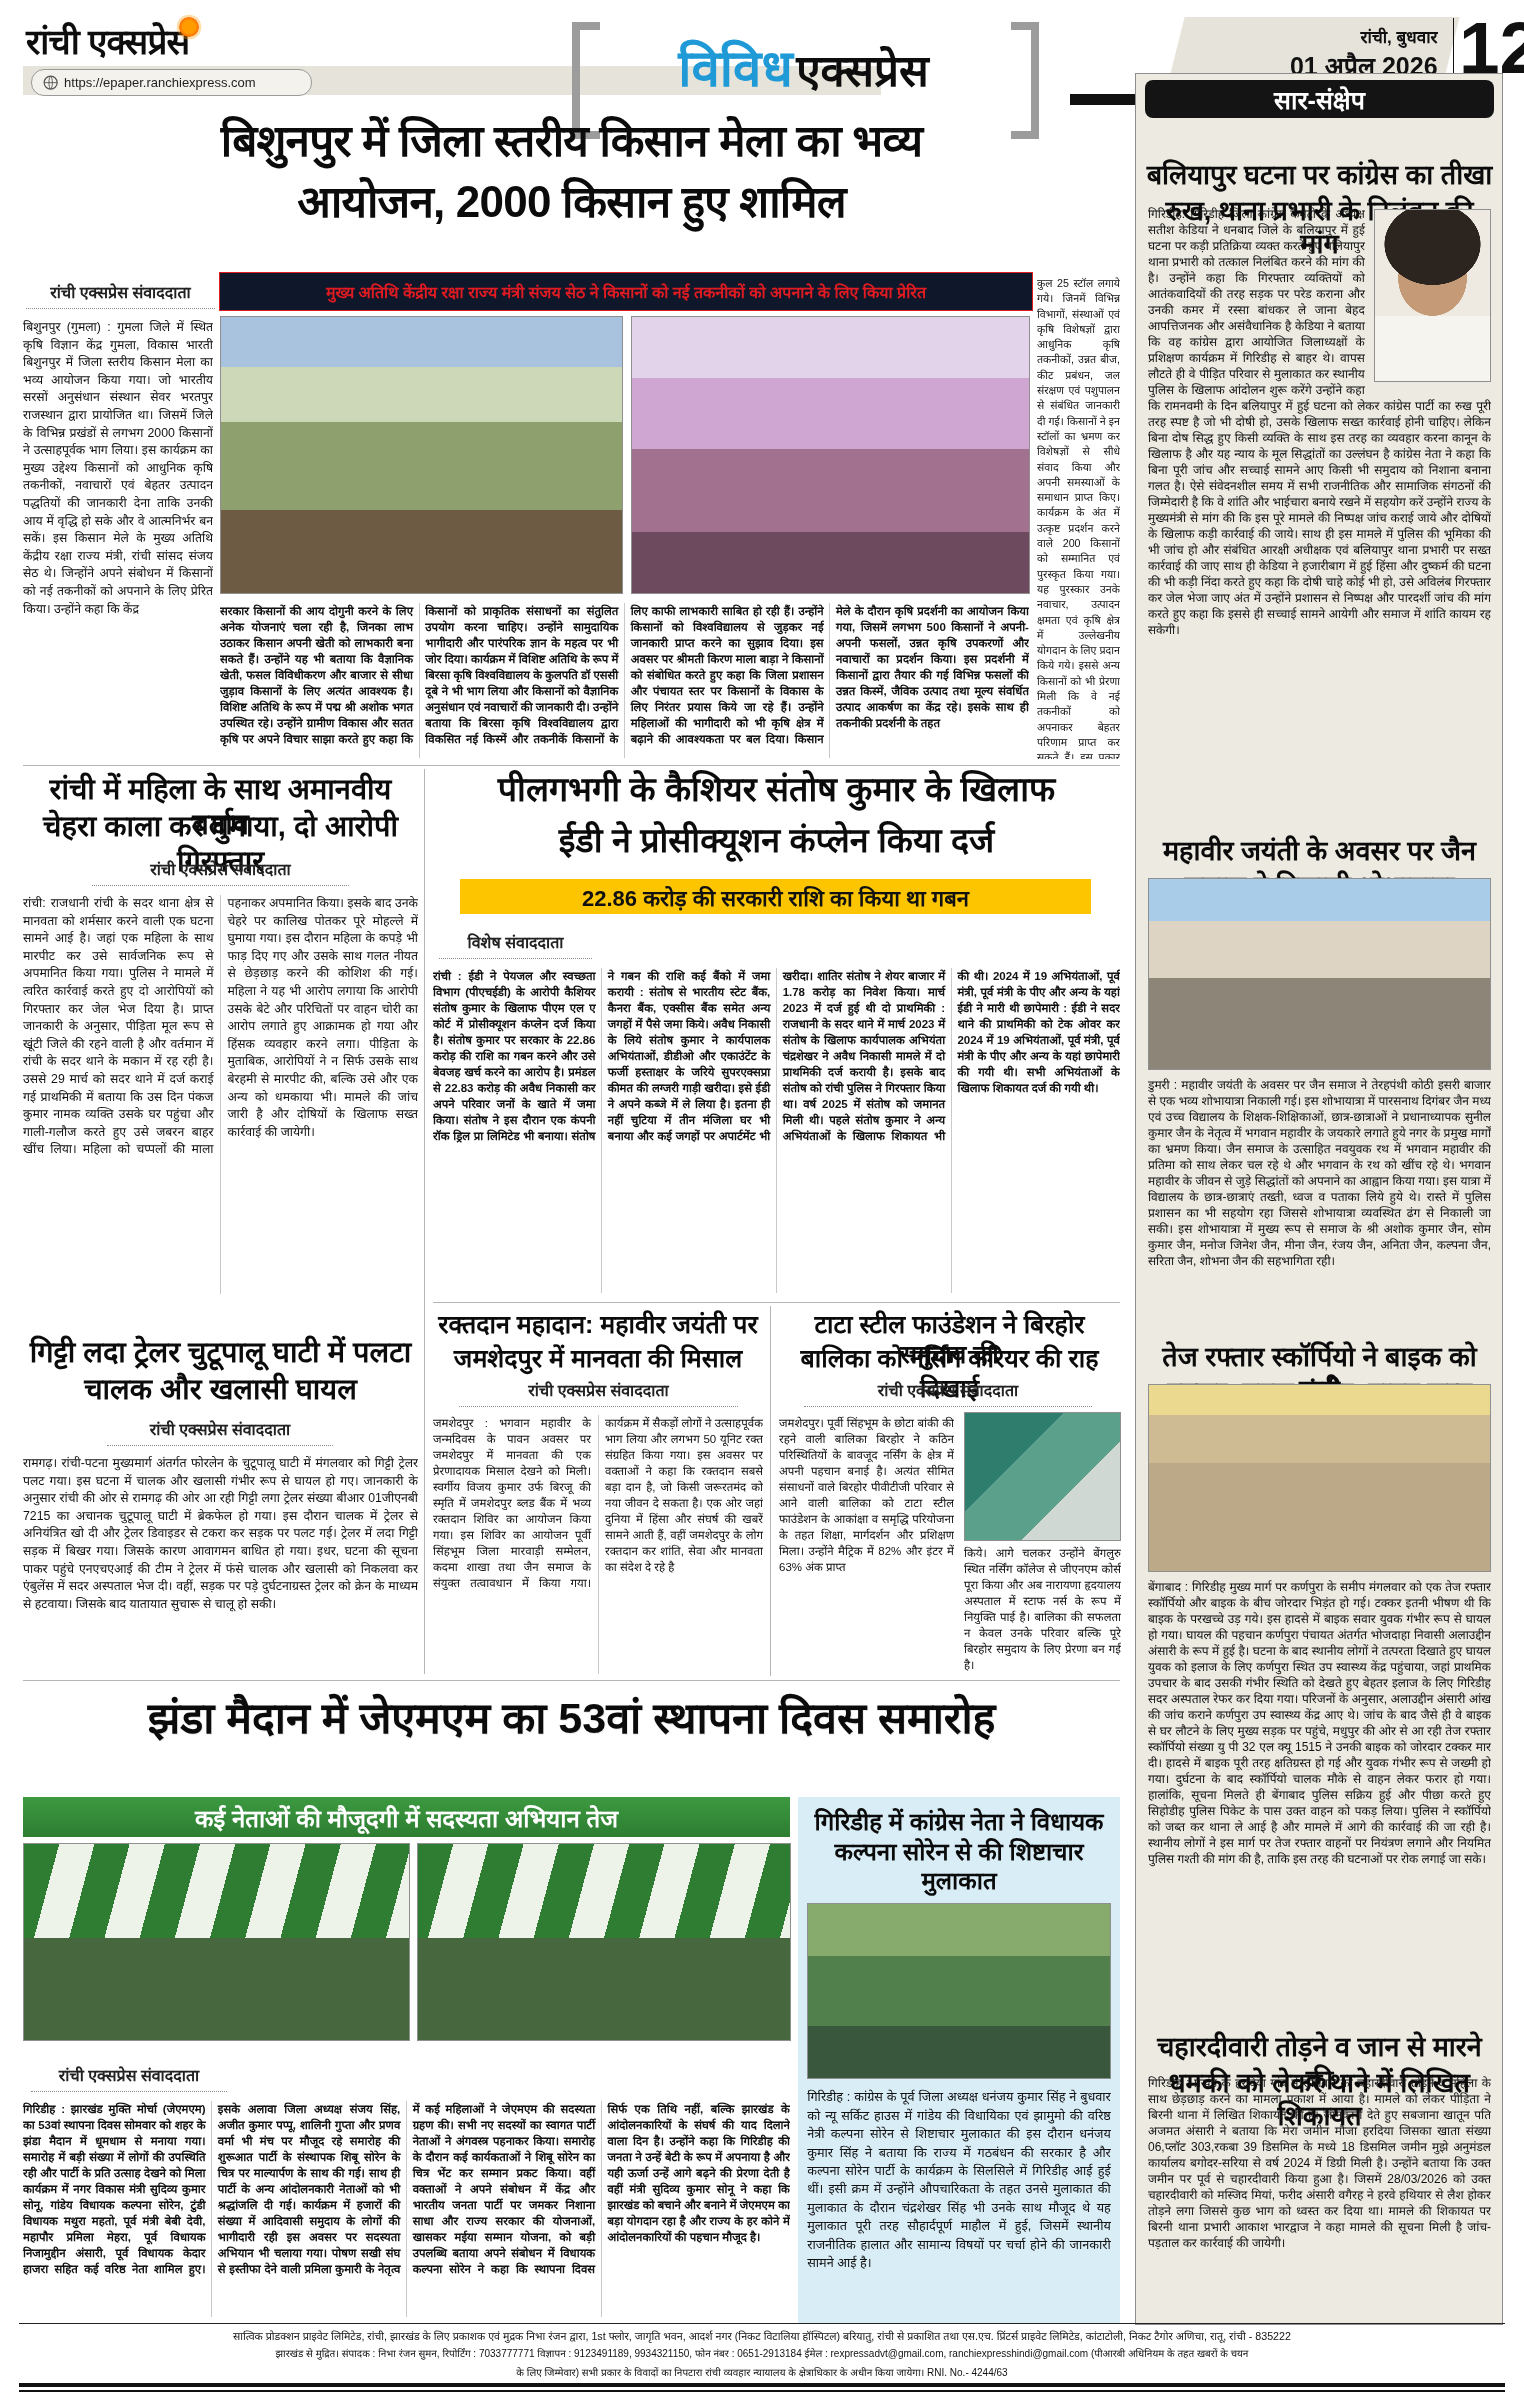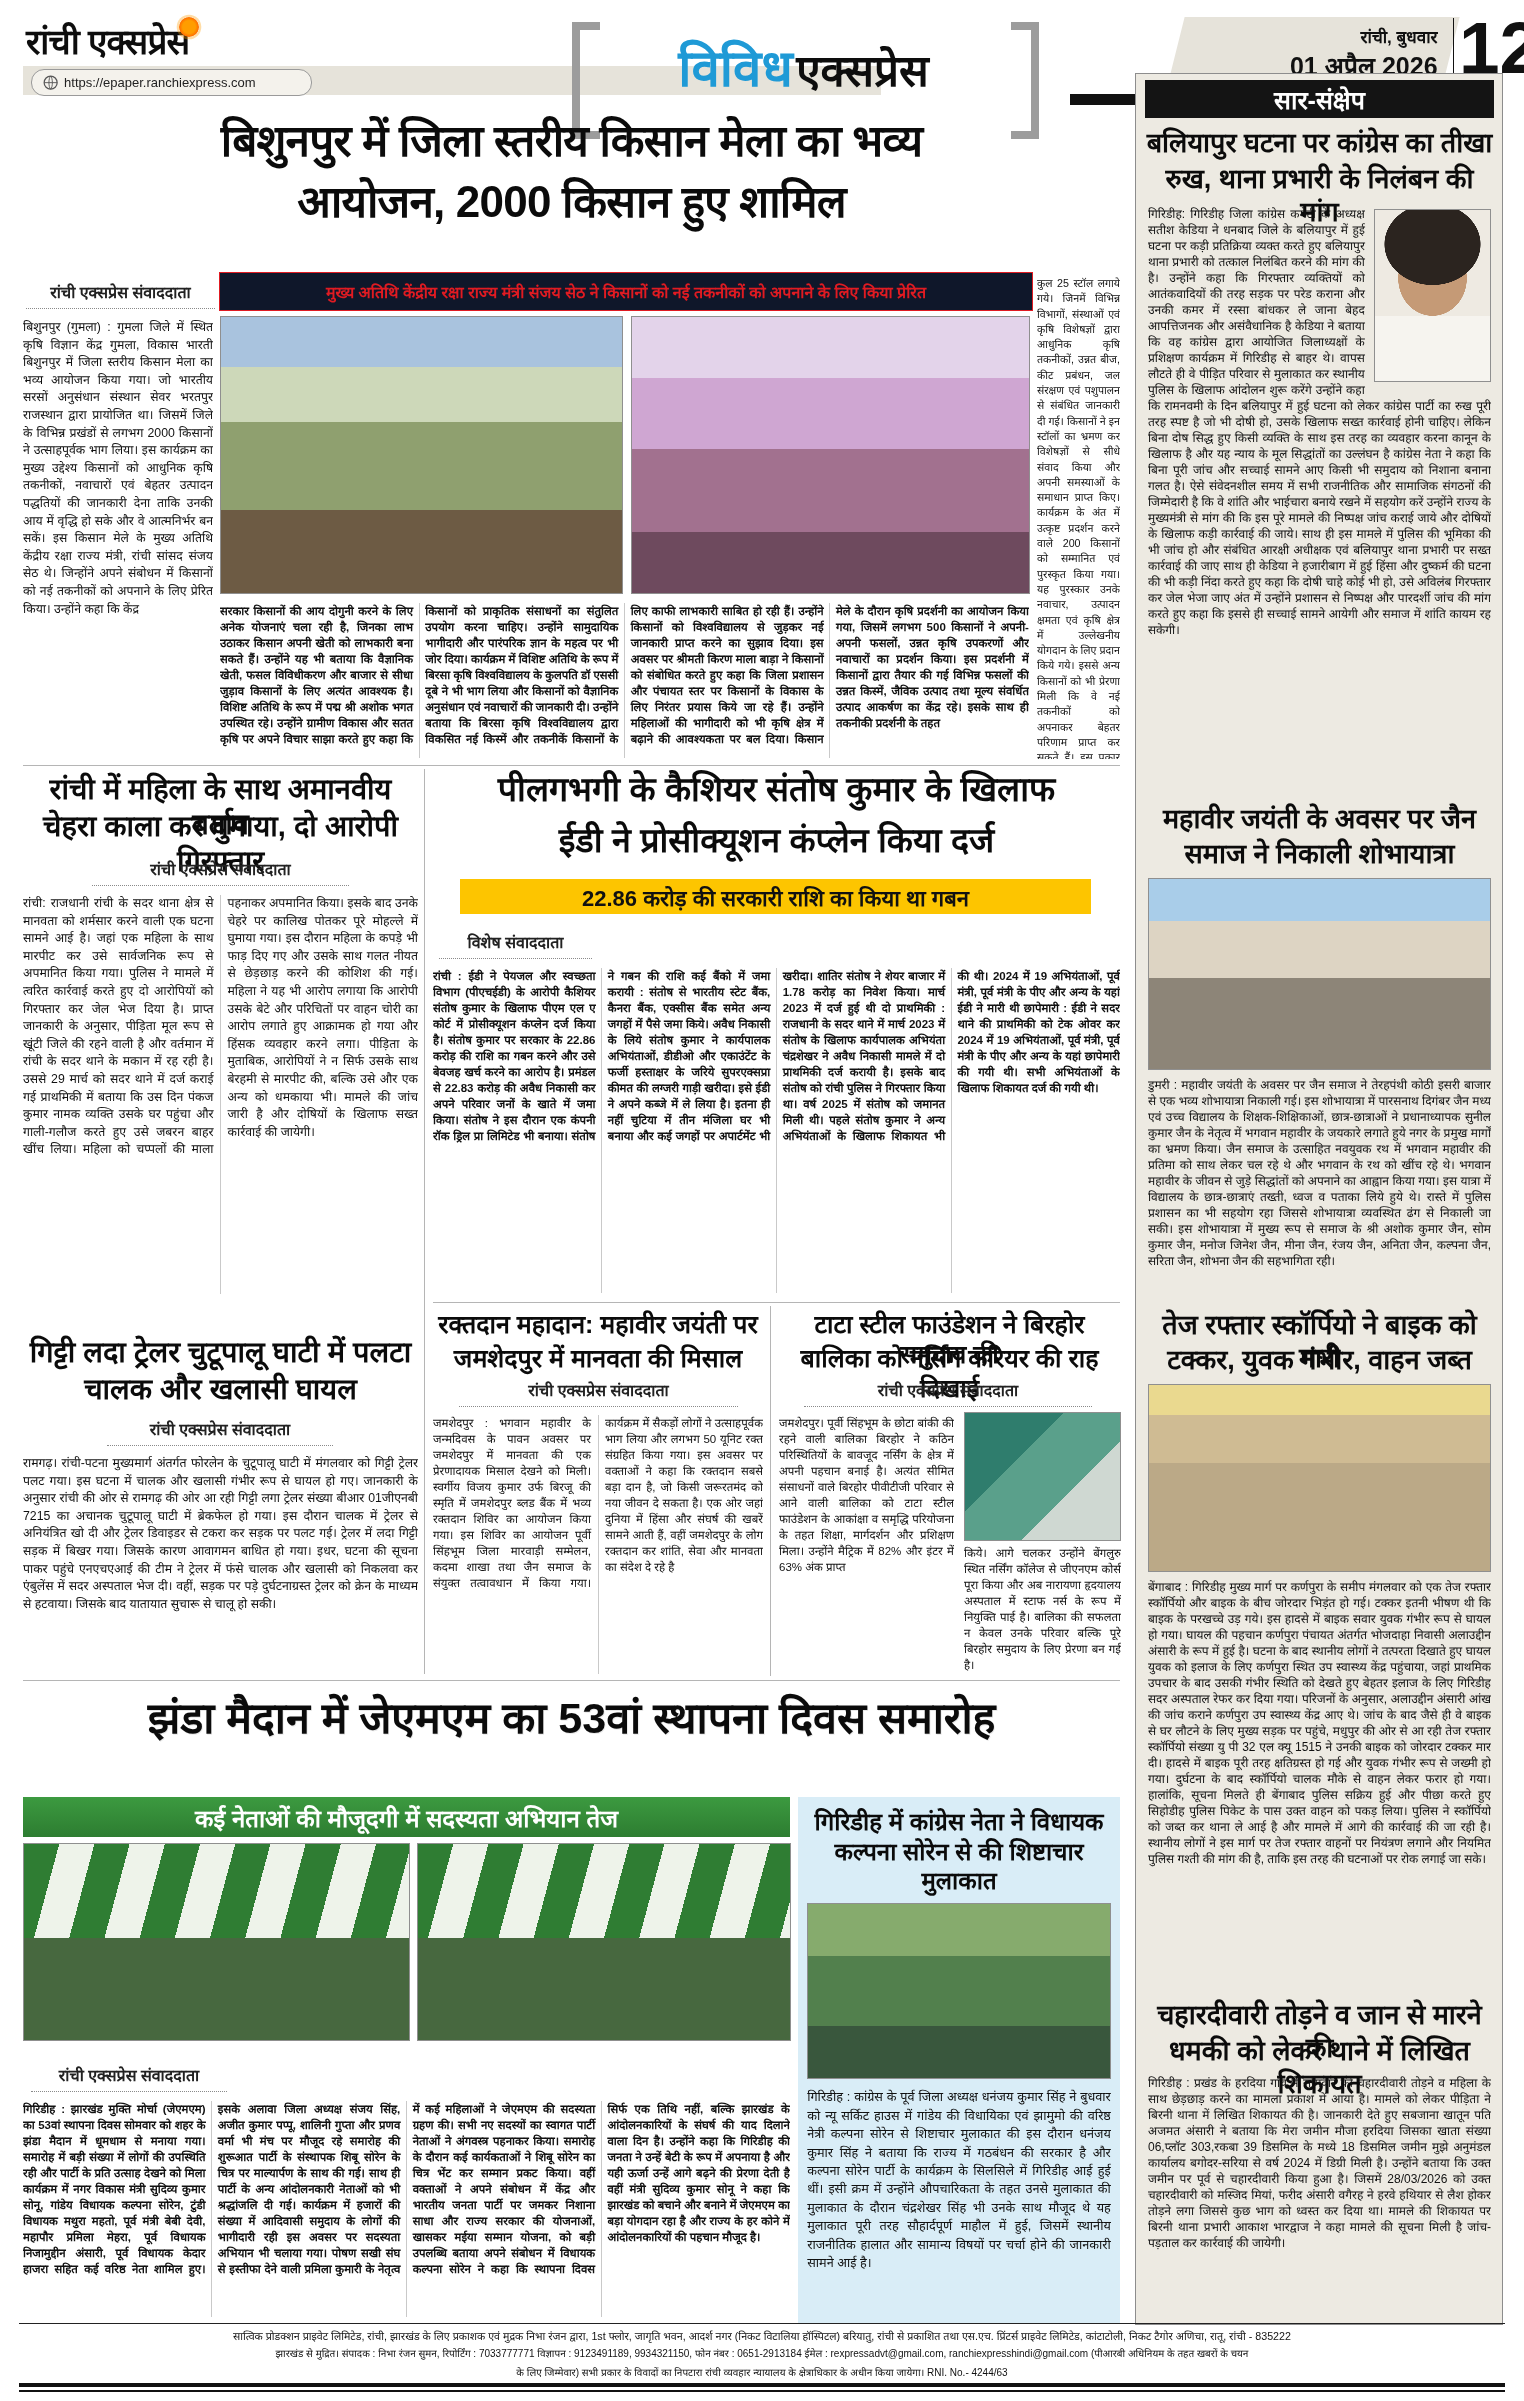--- a/index.html
+++ b/index.html
@@ -27,29 +27,29 @@
   .date-day{font-size:17px;font-weight:700;}
   .date-date{font-size:25px;font-weight:800;}
   .pagenum{font-size:73px;font-weight:800;line-height:1;}
   .blackbar{background:#111;}
   
   .h-lead{font-size:44px;font-weight:800;letter-spacing:-0.8px;line-height:1.1;color:#0b0b0b;}
   .h-xl{font-size:43px;font-weight:800;letter-spacing:0;line-height:1.12;color:#0b0b0b;text-shadow:0.8px 0.8px 0 #e8e8e8;}
   .h-lg{font-size:34px;font-weight:800;line-height:1.15;color:#0b0b0b;}
   .h-md{font-size:29px;font-weight:800;line-height:1.2;color:#0b0b0b;}
   .h-sm{font-size:25px;font-weight:800;line-height:1.2;color:#0b0b0b;}
-  .h-rail{font-size:27px;font-weight:800;line-height:1.22;color:#0b0b0b;}
+  .h-rail{font-size:27px;font-weight:800;line-height:1.22;color:#0b0b0b;margin-top:32px;}
   .kicker{border:1.5px solid #e01b22;color:#e01b22;font-size:16px;font-weight:700;
           display:flex;align-items:center;justify-content:center;background:#0f172a;text-align:right;}
   .yellowbar{background:#fdc500;color:#111;font-size:22px;font-weight:800;
              display:flex;align-items:center;justify-content:center;}
   .greenbar{background:linear-gradient(180deg,#3c9a40,#2d7d31);color:#fff;font-size:24px;font-weight:800;
             display:flex;align-items:center;justify-content:center;}
   .banner{background:#141414;color:#fff;font-size:25px;font-weight:800;
-          display:flex;align-items:center;justify-content:center;}
+          display:flex;align-items:center;justify-content:center;border-radius:8px;}
   .byline{font-size:16px;font-weight:800;color:#222;text-align:center;}
   .dotted{border-bottom:1.5px dotted #8a8a8a;padding-bottom:4.6px;}
   
   .bt{font-size:12.3px;line-height:17.6px;}
   .bt2{font-size:11.5px;line-height:16px;}
   .btn{font-size:10.7px;line-height:15.3px;}
   .railb{font-size:12px;line-height:16px;}
   .cols2{column-count:2;column-gap:14px;column-rule:0.8px solid #c9c9c9;}
   .cols4{column-count:4;column-gap:12.3px;column-rule:0.8px solid #c9c9c9;font-weight:bold;}
   .vrule{border-left:0.8px solid #b5b5b5;width:0;}

